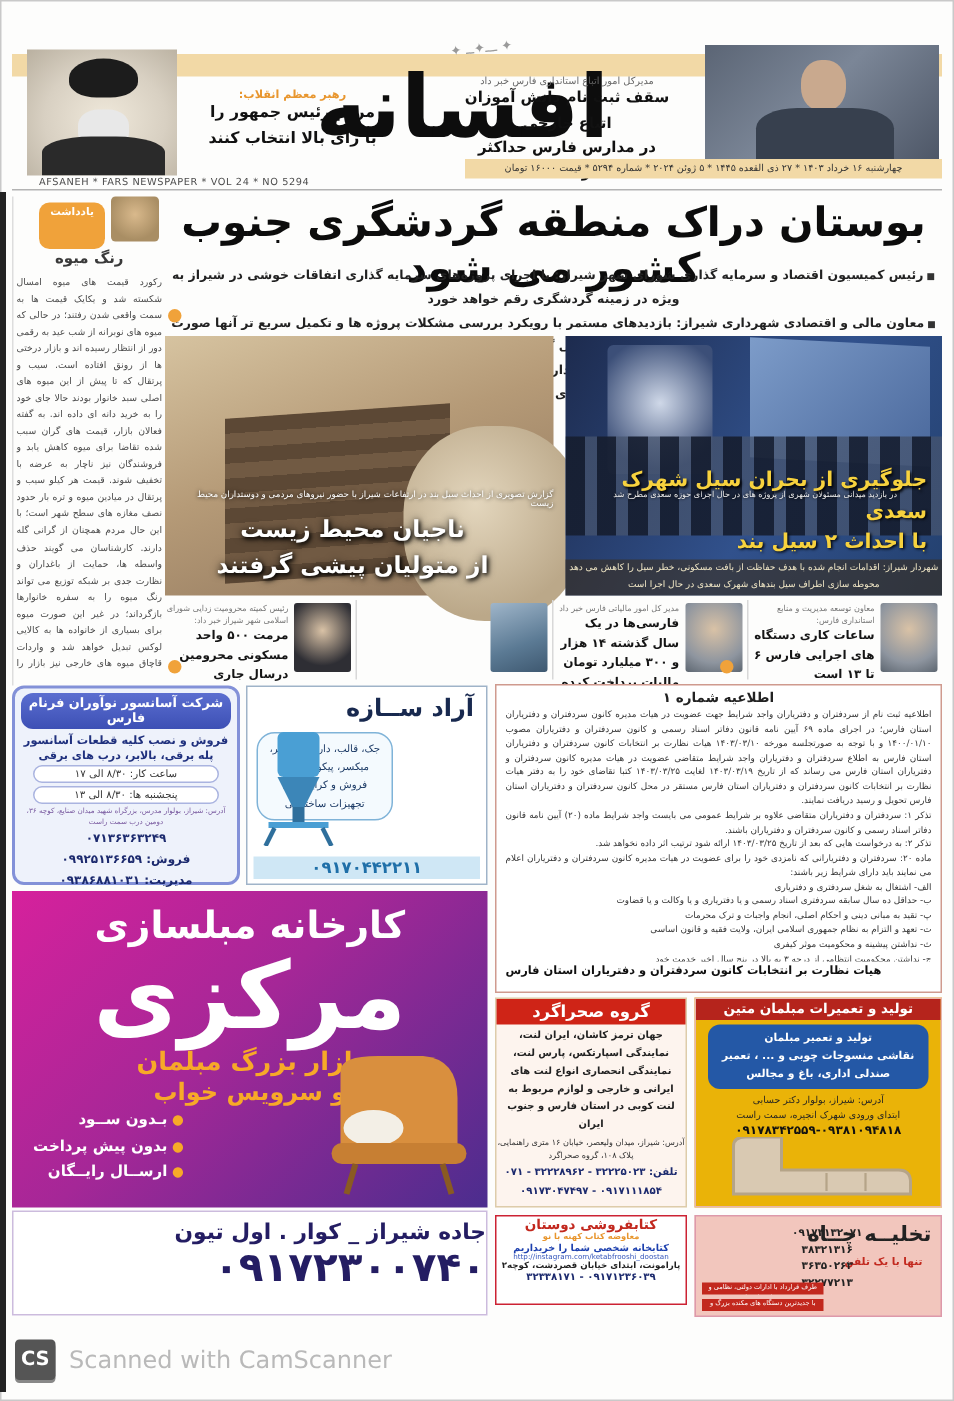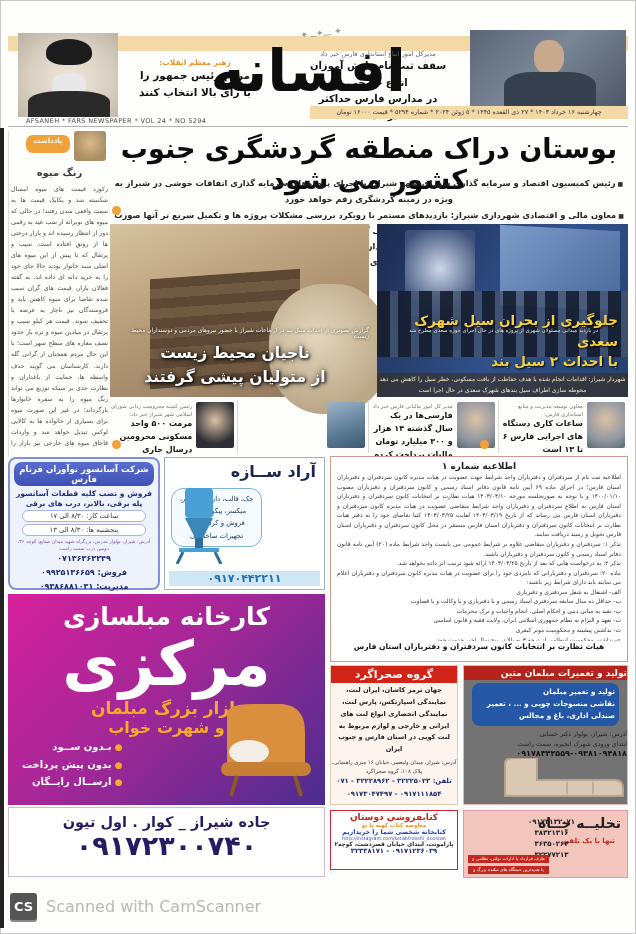--- a/index.html
+++ b/index.html
@@ -33,21 +33,21 @@
             font-size:6.4px;line-height:13px;text-align:center;}
   .rule{left:8px;right:8px;top:126px;height:1px;background:#b3b3b3;}
   
   .lead-hl{left:112px;right:10px;top:133px;text-align:center;font-size:27px;font-weight:900;color:#0c0c0c;}
   .lead-bullets{left:112px;right:10px;top:176px;text-align:center;}
   .lead-bullets div{font-size:8.3px;color:#222;font-weight:bold;line-height:1.9;}
   .lead-bullets div::before{content:"■ ";color:#333;font-size:6px;}
   
   .note-col{left:8px;top:131px;width:98px;height:326px;border-left:1px solid #ddd;padding-left:3px;}
   .note-photo{position:absolute;right:4px;top:0;width:32px;height:30px;background:radial-gradient(circle at 50% 40%,#d9b98c 0%,#a98e64 70%);border-radius:3px;}
-  .note-chip{position:absolute;right:40px;top:4px;width:44px;height:18px;background:#f0a23a;border-radius:7px;
+  .note-chip{position:absolute;right:40px;top:4px;width:44px;height:31px;background:#f0a23a;border-radius:7px;
              color:#fff;font-size:7px;text-align:center;line-height:13px;font-weight:bold;}
   .note-title{position:absolute;right:0;left:0;top:36px;text-align:center;color:#3a3a3a;font-size:10px;font-weight:bold;}
   .note-body{position:absolute;top:52px;right:2px;left:2px;bottom:8px;font-size:6.2px;line-height:1.78;
              color:#4a4a4a;text-align:justify;overflow:hidden;}
   
   .bp-left{left:110px;top:224px;width:259px;height:173px;background:linear-gradient(160deg,#d6c3a0 0%,#b59a77 45%,#8d735a 100%);}
   .bp-left .wall{position:absolute;left:40px;top:50px;width:150px;height:110px;
      background:repeating-linear-gradient(180deg,#5c4835 0 10px,#715a43 10px 20px);transform:skewY(-4deg);}
   .bp-left .rock{position:absolute;right:-20px;top:60px;width:120px;height:130px;border-radius:45%;
      background:radial-gradient(circle at 40% 40%,#e3d6bd,#bba889 70%);}
@@ -73,21 +73,21 @@
   .ni-text{flex:1;text-align:right;}
   .ni-kick{font-size:5.4px;color:#777;line-height:1.5;}
   .ni-title{font-size:8px;font-weight:bold;color:#151515;line-height:1.6;}
   
   .badge{width:9px;height:9px;border-radius:50%;background:#f0a23a;color:#fff;font-size:6px;
          text-align:center;line-height:9px;}
   
   .annc{left:330px;top:456px;width:298px;height:206px;background:#fff;border:1px solid #cf9a8e;padding:4px 6px;box-sizing:border-box;}
   .annc-title{text-align:center;font-size:9px;font-weight:bold;color:#222;margin-bottom:2px;}
   .annc-body{font-size:5.9px;line-height:1.62;color:#333;text-align:justify;white-space:pre-line;height:168px;overflow:hidden;}
-  .annc-footer{text-align:center;font-size:7.6px;font-weight:bold;color:#111;margin-top:1px;}
+  .annc-footer{text-align:left;font-size:7.6px;font-weight:bold;color:#111;margin-top:1px;}
   
   .elev{left:8px;top:457px;width:152px;height:133px;background:#eef2fb;border:2px solid #8391d8;border-radius:8px;
         box-sizing:border-box;text-align:center;padding:3px 4px;}
   .elev-title{background:linear-gradient(180deg,#5b6ed0,#3d50b5);color:#fff;font-size:8.6px;font-weight:bold;
               border-radius:8px;padding:2px 0;}
   .elev-l1{color:#20317e;font-size:7.6px;font-weight:bold;margin-top:3px;}
   .elev-l2{color:#20317e;font-size:7.4px;font-weight:bold;margin-top:1px;}
   .elev-pill{background:#fff;border:1px solid #aab4e0;border-radius:8px;font-size:6.8px;color:#333;margin:2px 8px 0;padding:1px 0;}
   .elev-addr{font-size:4.8px;color:#7a5ba0;margin-top:2px;line-height:1.5;}
   .elev-ph{font-size:8px;font-weight:bold;color:#1c2a6e;line-height:1.7;}
@@ -103,31 +103,31 @@
   .markazi{left:8px;top:594px;width:317px;height:211px;background:linear-gradient(135deg,#d6219c 0%,#a52797 45%,#4b2d8e 100%);
            text-align:center;color:#fff;overflow:hidden;}
   .mk-t1{font-size:25px;font-weight:900;margin-top:8px;}
   .mk-t2{font-size:62px;font-weight:900;line-height:1.05;}
   .mk-s1{color:#f7a928;font-size:17px;font-weight:900;margin-top:2px;}
   .mk-s2{color:#f7a928;font-size:16px;font-weight:900;}
   .mk-bullets{position:absolute;left:14px;bottom:14px;text-align:right;direction:rtl;}
   .mk-bullets div{font-size:10px;font-weight:900;color:#fff;line-height:1.75;}
   .mk-bullets div::before{content:"● ";color:#f7a928;font-size:9px;}
   .mk-chair{position:absolute;right:8px;bottom:6px;}
-  .mk-strip{left:8px;top:807px;width:317px;height:70px;background:#fff;border:1px solid #cbd;box-sizing:border-box;text-align:center;}
+  .mk-strip{left:8px;top:807px;width:317px;height:70px;background:#fff;border:1px solid #cbd;box-sizing:border-box;text-align:right;}
   .mk-addr{font-size:14.5px;font-weight:900;color:#241d63;margin-top:6px;}
   .mk-ph{font-size:27px;font-weight:900;color:#241d63;letter-spacing:5px;}
   
   .sahra{left:330px;top:665px;width:128px;height:140px;background:#fdf4ee;border:1px solid #dca;box-sizing:border-box;text-align:center;}
   .sahra-title{background:#cf2417;color:#fff;font-size:11px;font-weight:900;padding:2px 0;}
   .sahra-body{font-size:6.6px;color:#222;line-height:1.8;padding:2px 4px;font-weight:bold;}
   .sahra-addr{font-size:5.4px;color:#333;line-height:1.6;}
   .sahra-ph{font-size:6.8px;font-weight:bold;color:#1c2a6e;line-height:1.8;}
   
-  .matin{left:463px;top:665px;width:165px;height:140px;background:#737373;border:1px solid #e8b7ad;box-sizing:border-box;}
+  .matin{left:463px;top:665px;width:165px;height:140px;background:#eab308;border:1px solid #e8b7ad;box-sizing:border-box;text-align:center;}
   .matin-title{background:#b5241c;color:#fff;font-size:9px;font-weight:900;padding:2px 0;}
   .matin-box{background:#2458a6;color:#fff;border-radius:8px;margin:3px 8px;font-size:7.2px;line-height:1.7;
              padding:3px 4px;white-space:pre-line;font-weight:bold;}
   .matin-addr{font-size:6.3px;color:#222;line-height:1.6;white-space:pre-line;}
   .matin-ph{font-size:8px;font-weight:900;color:#111;}
   
   .book{left:330px;top:810px;width:128px;height:60px;background:#fff;border:1.5px solid #c23;box-sizing:border-box;text-align:center;}
   .book-title{color:#c2281e;font-size:9px;font-weight:900;margin-top:1px;}
   .book-l1{color:#e8962e;font-size:5.6px;font-weight:bold;}
   .book-l2{color:#1c3fae;font-size:6.4px;font-weight:bold;}
@@ -292,21 +292,21 @@
       <line x1="10" y1="66" x2="4" y2="78" stroke="#2f6f9c" stroke-width="3"></line>
       <line x1="42" y1="66" x2="48" y2="78" stroke="#2f6f9c" stroke-width="3"></line>
     </svg>
     <div class="arad-ph">۰۹۱۷۰۴۴۲۲۱۱</div>
   </div>
 
   <div class="abs markazi">
     <div class="mk-t1">کارخانه مبلسازی</div>
     <div class="mk-t2">مرکزی</div>
     <div class="mk-s1">بازار بزرگ مبلمان</div>
-    <div class="mk-s2">و شهرت خواب</div>
+    <div class="mk-s2">و سرویس خواب</div>
     <div class="mk-bullets">
       <div>بـدون ســود</div>
       <div>بدون پیش پرداخت</div>
       <div>ارســال رایــگان</div>
     </div>
     <svg class="mk-chair" width="120" height="95" viewBox="0 0 120 95">
       <path d="M30 10 Q30 0 55 0 L85 0 Q108 2 108 28 L108 62 L30 62 Z" fill="#d98f3e"></path>
       <ellipse cx="52" cy="48" rx="20" ry="12" fill="#f3efe6"></ellipse>
       <rect x="24" y="58" width="90" height="14" rx="7" fill="#c77f33"></rect>
       <line x1="40" y1="72" x2="34" y2="92" stroke="#8a5a22" stroke-width="4"></line>

